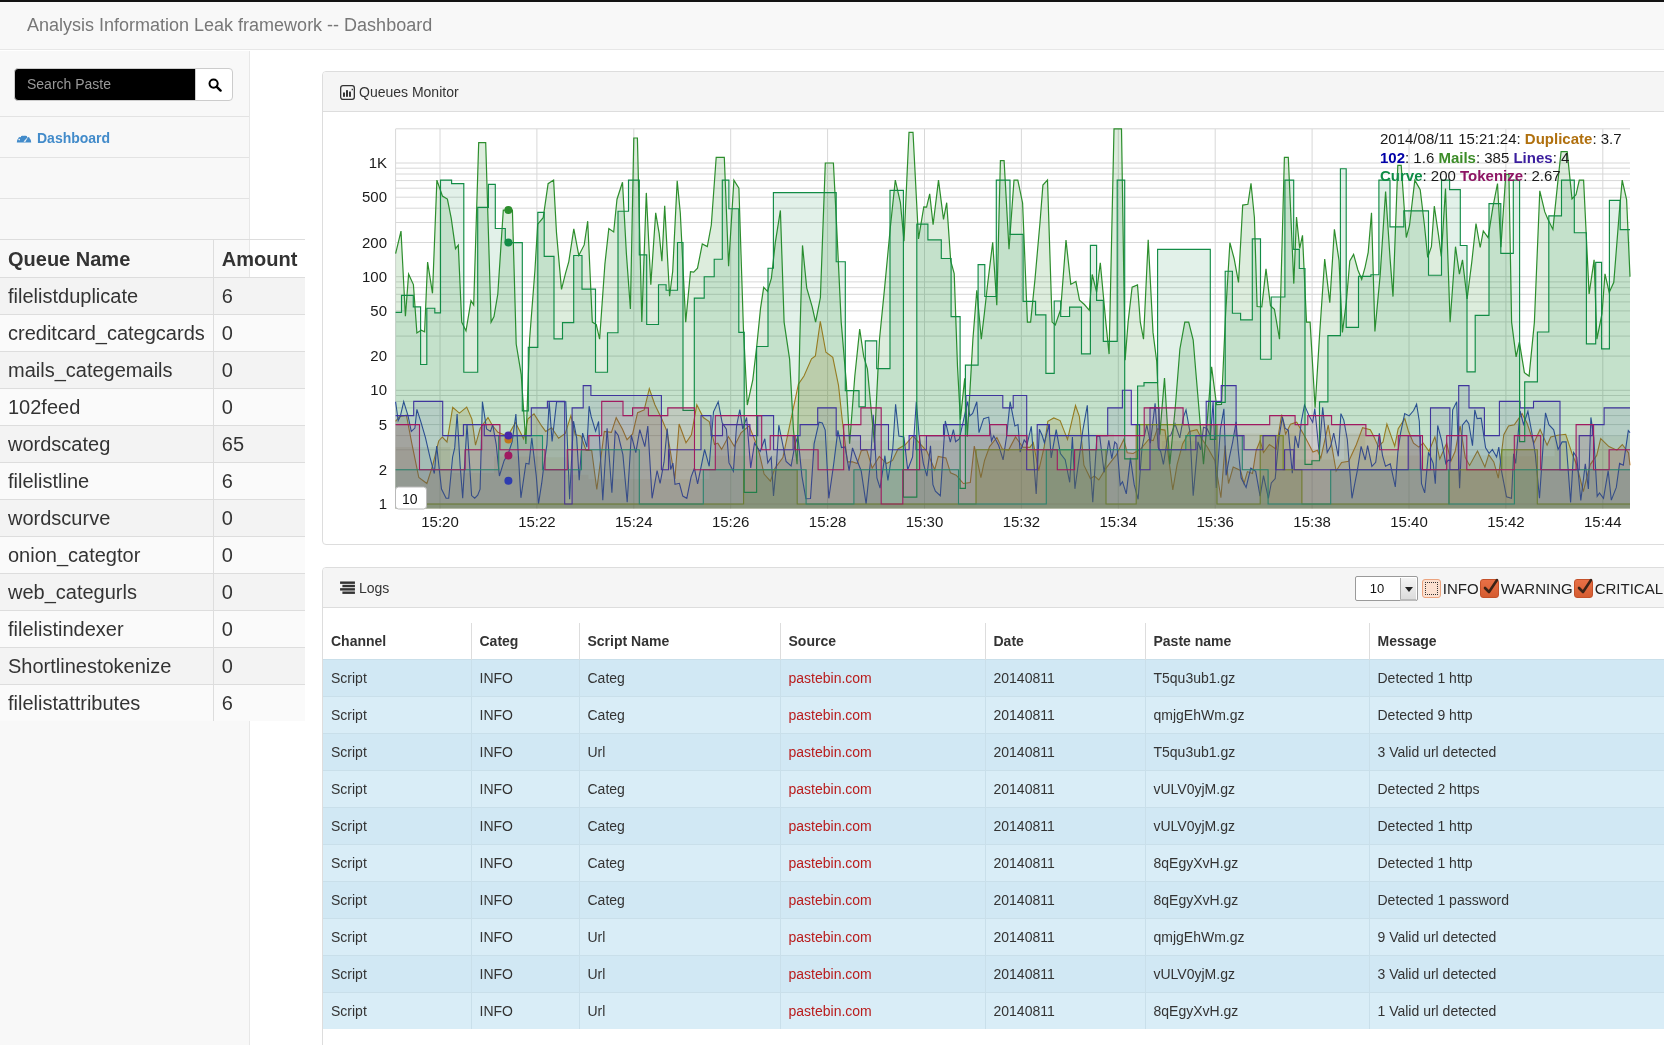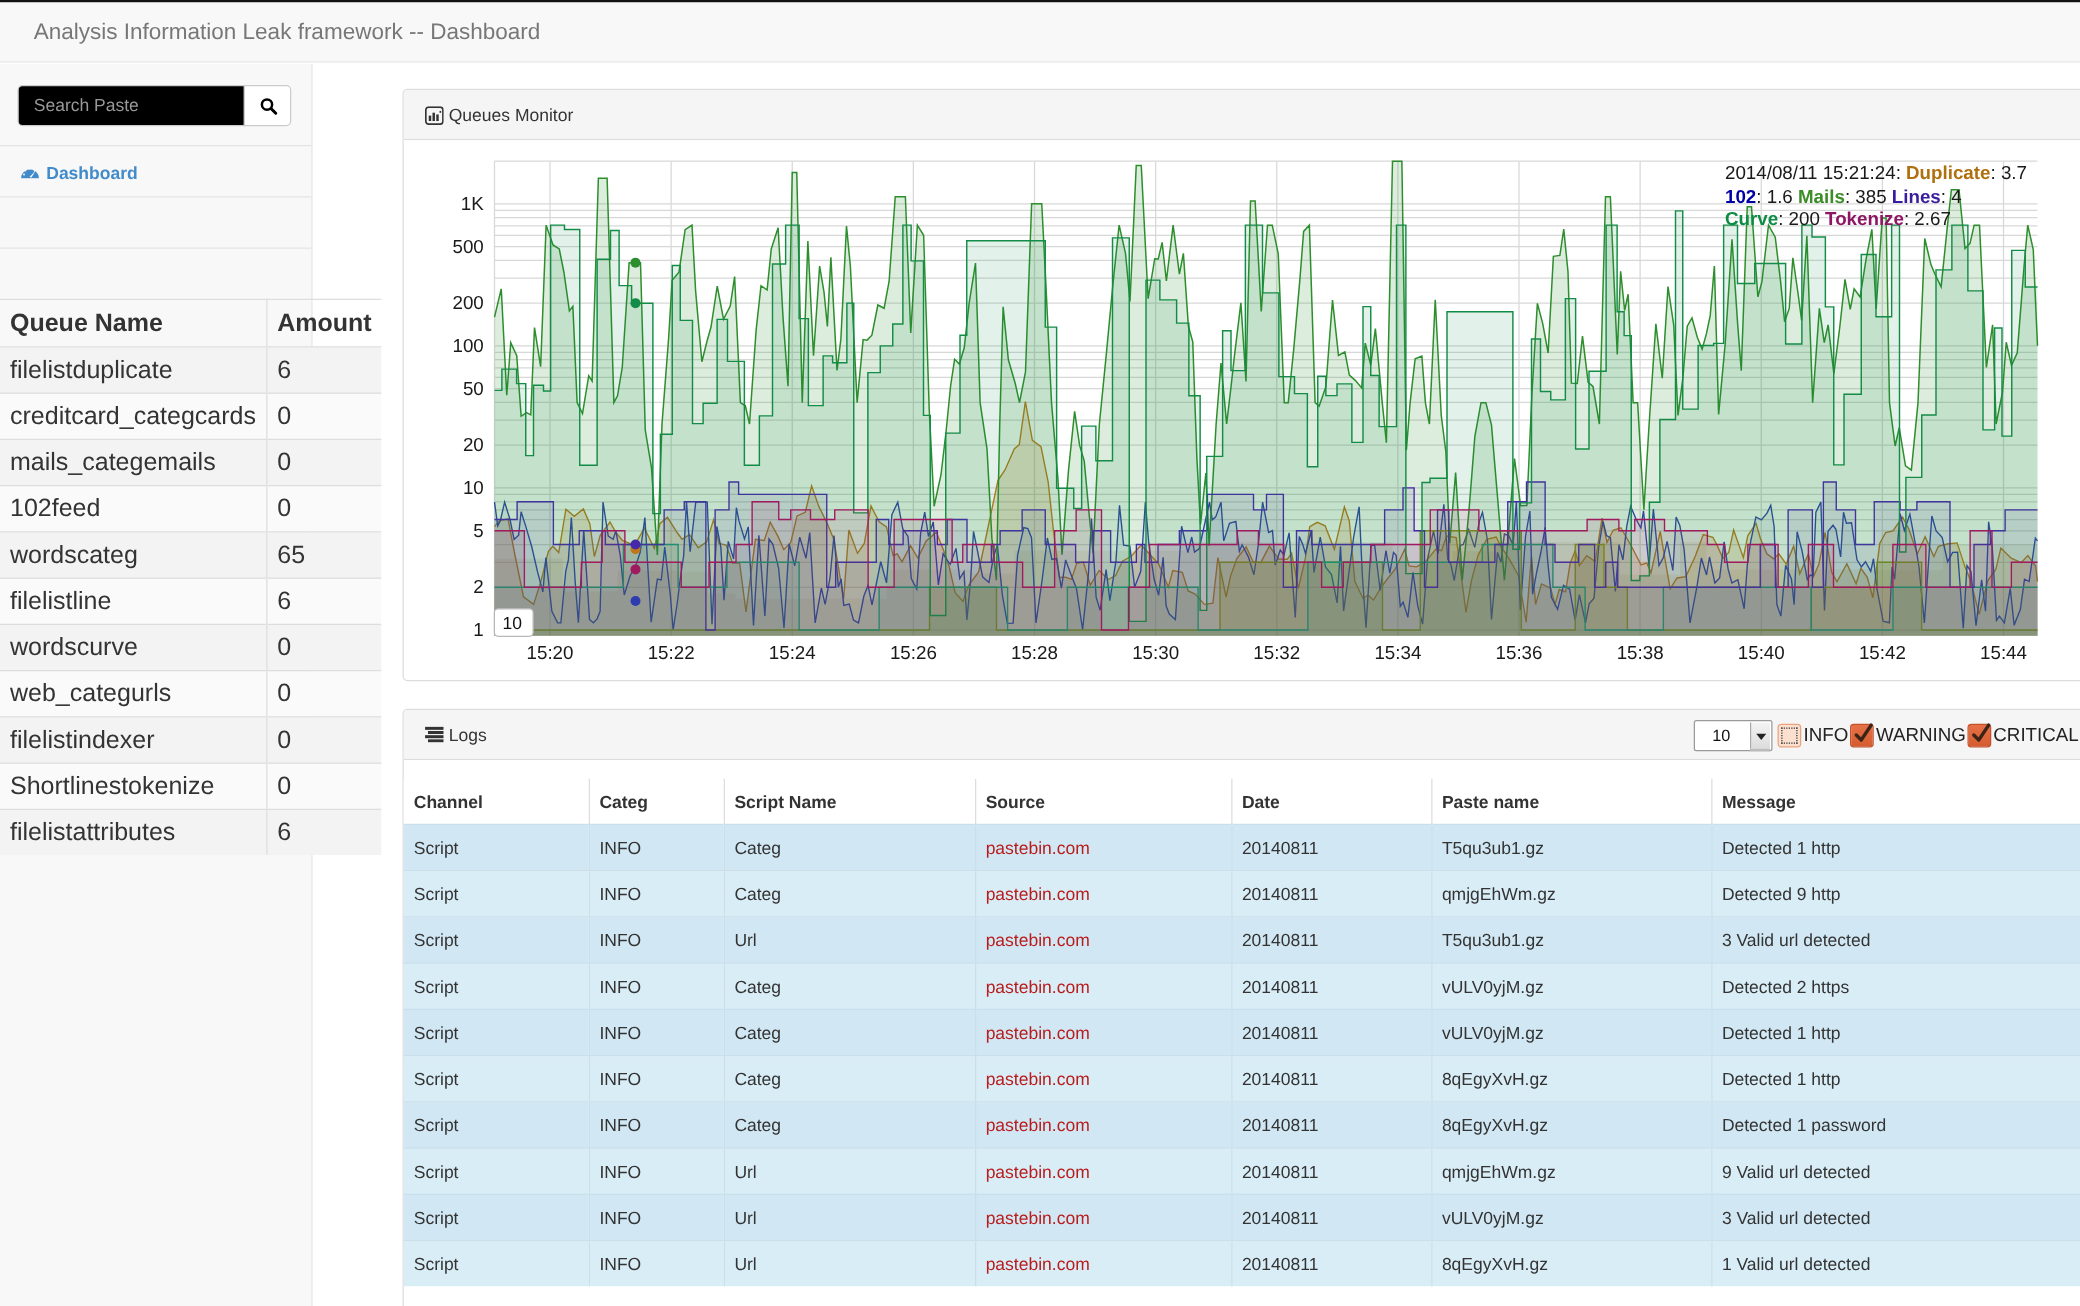--- a/index.html
+++ b/index.html
@@ -131,20 +131,24 @@
       <tr>
           <td>wordscateg</td>
           <td>65</td>
         </tr>
       <tr>
           <td>filelistline</td>
           <td>6</td>
         </tr>
       <tr>
           <td>wordscurve</td>
+          <td>0</td>
+        </tr>
+      <tr>
+          <td>onion_categtor</td>
           <td>0</td>
         </tr>
       <tr>
           <td>web_categurls</td>
           <td>0</td>
         </tr>
       <tr>
           <td>filelistindexer</td>
           <td>0</td>
         </tr>

